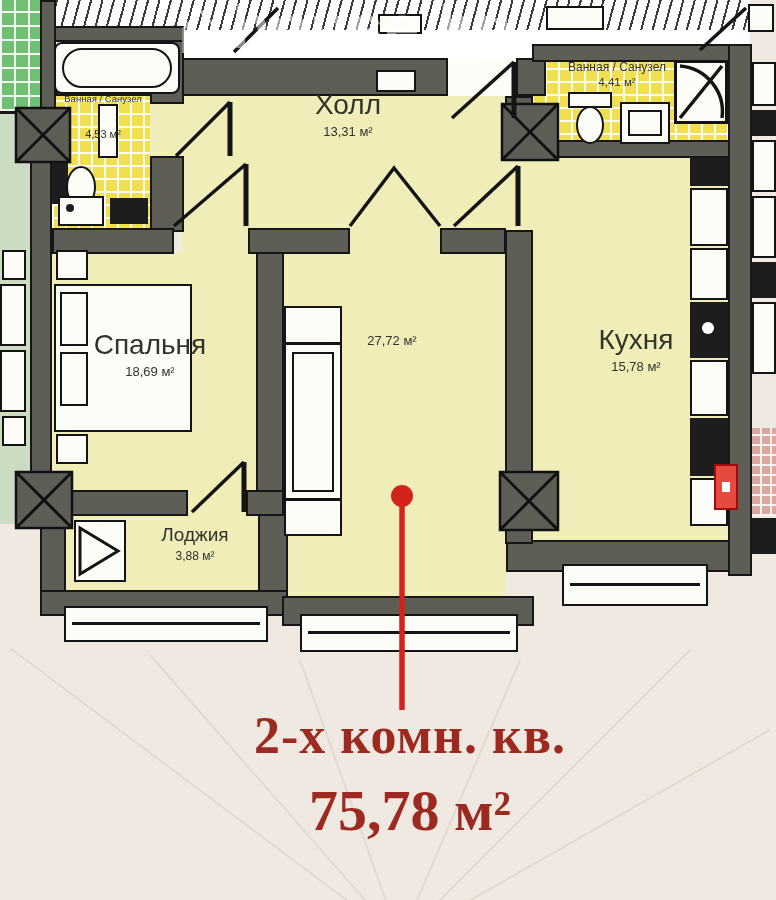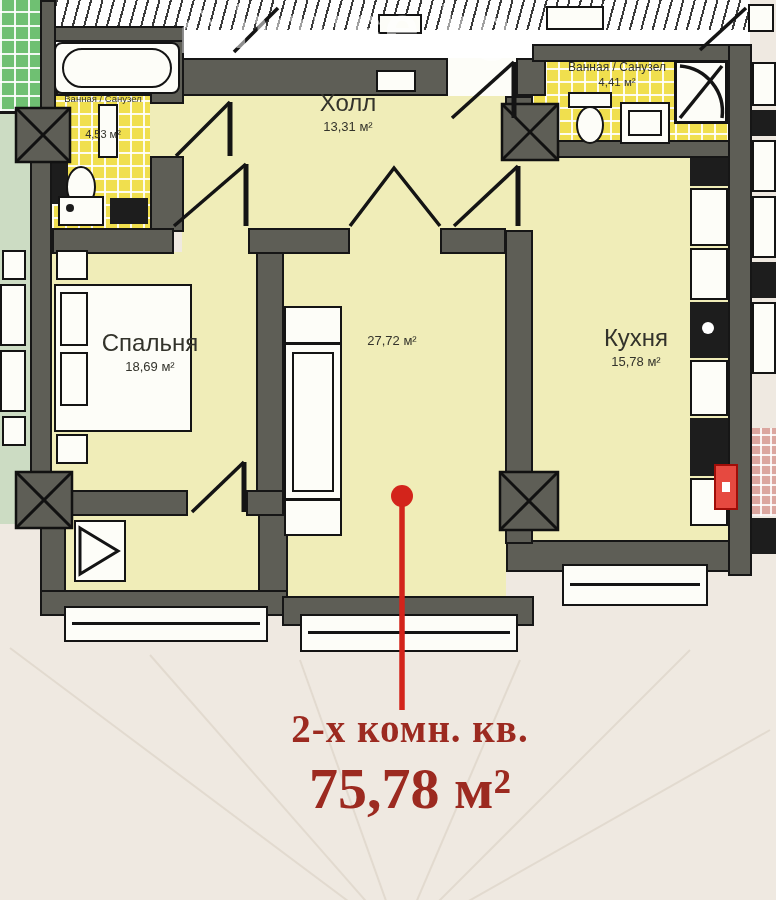--- a/index.html
+++ b/index.html
@@ -24,36 +24,36 @@
     background-image:repeating-linear-gradient(0deg, rgba(255,255,255,.85) 0 2px, transparent 2px 10px),
                      repeating-linear-gradient(90deg, rgba(255,255,255,.85) 0 2px, transparent 2px 10px);}
   .hatch{position:absolute;box-sizing:border-box;z-index:1;background-color:#ffffff;
     background-image:repeating-linear-gradient(105deg, #3a3a3a 0 2px, transparent 2px 11px);}
   .white{position:absolute;box-sizing:border-box;background:#fff;z-index:0;}
   .furn{position:absolute;box-sizing:border-box;background:#fdfdf8;border:2px solid #141414;z-index:4;}
   .dark{position:absolute;box-sizing:border-box;background:#1d1d1d;z-index:4;}
   .win{position:absolute;box-sizing:border-box;background:#fdfdf8;border:2px solid #141414;z-index:4;}
   .win-line{position:absolute;background:#141414;z-index:5;}
   .room-label{position:absolute;z-index:7;text-align:center;color:var(--label-ink);font-weight:normal;}
-  .room-label .nm{display:block;font-size:24px;line-height:1.1;}
+  .room-label .nm{display:block;font-size:28px;line-height:1.1;}
   .room-label .ar{display:block;font-size:13px;margin-top:3px;}
   .room-label.sm .nm{font-size:12px;}
   .room-label.sm .ar{font-size:11.5px;margin-top:2px;}
   .room-label.xs .nm{font-size:9.5px;white-space:nowrap;}
   .room-label.xs .ar{font-size:11px;margin-top:24px;}
   .room-label.md .nm{font-size:19px;}
   .room-label.md .ar{font-size:12px;}
   .watermark{position:absolute;left:176px;top:-14px;display:flex;align-items:center;z-index:9;
     color:rgba(255,255,255,.52);pointer-events:none;}
   .watermark .house-glyph{font-size:80px;line-height:1;margin-right:8px;font-weight:bold;}
   .watermark .wm-text{font-weight:bold;font-size:62px;letter-spacing:1px;}
   .callout{position:absolute;left:140px;top:706px;width:540px;text-align:center;z-index:8;
     color:var(--text-red);font-family:"Liberation Serif",serif;}
-  .callout .l1{font-size:39px;font-weight:600;letter-spacing:1px;}
-  .callout .l2{font-size:58px;font-weight:600;margin-top:4px;}
+  .callout .l1{font-size:52px;font-weight:600;letter-spacing:1px;}
+  .callout .l2{font-size:58px;font-weight:600;margin-top:12px;}
   svg.overlay{position:absolute;left:0;top:0;z-index:6;pointer-events:none;}
   svg.bg{position:absolute;left:0;top:0;z-index:0;pointer-events:none;}
   .col-rect{fill:var(--wall-gray);stroke:#111;stroke-width:2.5;}
   .col-x{stroke:#111;stroke-width:3;}
   .leaf{stroke:#141414;stroke-width:3.5;fill:none;}
   .jamb{stroke:#141414;stroke-width:5;fill:none;}
   .red-stem{stroke:var(--accent-red);stroke-width:5.5;}
   .red-dot{fill:var(--accent-red);}
   .fan{stroke:#e2dacf;stroke-width:2;}
 </style>
@@ -255,20 +255,24 @@
     <span class="nm">Спальня</span>
     <span class="ar">18,69 м²</span>
   </div>
   <div class="room-label" style="left:312px;top:330px;width:160px;">
     <span class="ar">27,72 м²</span>
   </div>
   <div class="room-label" style="left:556px;top:325px;width:160px;">
     <span class="nm">Кухня</span>
     <span class="ar">15,78 м²</span>
   </div>
+  <div class="room-label md" style="left:115px;top:525px;width:160px;">
+    <span class="nm">Лоджия</span>
+    <span class="ar">3,88 м²</span>
+  </div>
 
   <div class="watermark">
     <span class="house-glyph">⌂</span>
     <span class="wm-text">house.kg</span>
   </div>
 
   <div class="callout">
     <div class="l1">2-х комн. кв.</div>
     <div class="l2">75,78 м²</div>
   </div>

